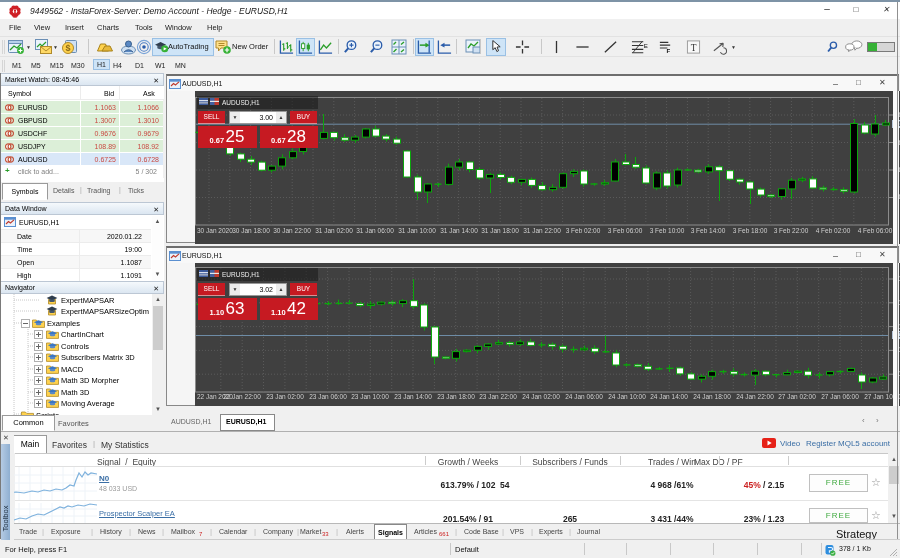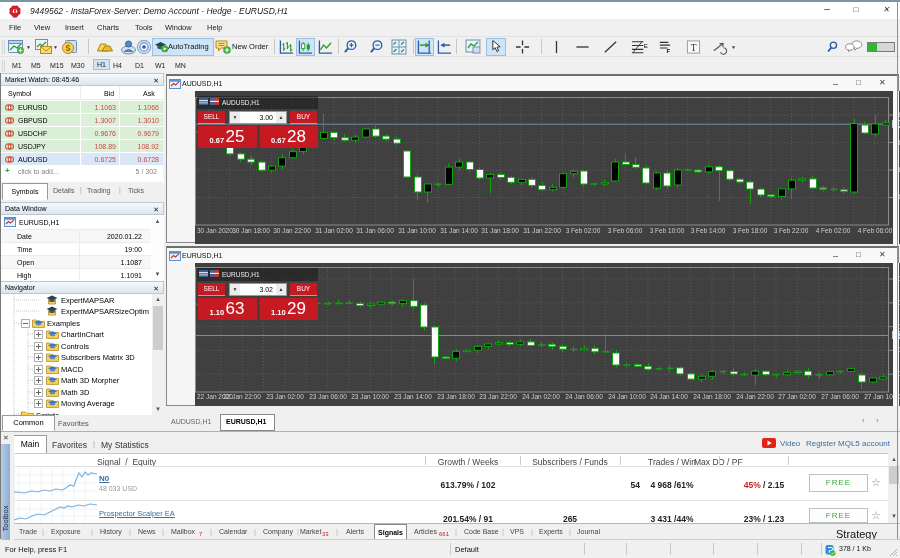--- a/index.html
+++ b/index.html
@@ -756,21 +756,21 @@
     <div class="abs" style="left:35px;top:21px;width:10px;height:11px;background:#ececec;font-size:5px;color:#333;text-align:center;line-height:11px">▼</div>
     <div class="abs" style="left:45px;top:21px;width:36px;height:11px;background:#fff;font-size:7px;color:#000;text-align:right;line-height:11px;padding-right:3px">3.02</div>
     <div class="abs" style="left:81px;top:21px;width:10px;height:11px;background:#ececec;font-size:5px;color:#333;text-align:center;line-height:11px">▲</div>
     <div class="ocw-btn" style="left:95px;top:20px;width:27px;height:13px;line-height:12px">BUY</div>
     <div class="ocw-big" style="left:2.5px;top:35px;width:59px;height:22px">
       <span class="abs" style="left:12px;top:10px;font-size:7.5px;font-weight:bold">1.10</span>
       <span class="abs" style="left:28px;top:1px;font-size:17px">63</span>
           </div>
     <div class="ocw-big" style="left:65px;top:35px;width:57.5px;height:22px">
       <span class="abs" style="left:11px;top:10px;font-size:7.5px;font-weight:bold">1.10</span>
-      <span class="abs" style="left:27px;top:1px;font-size:17px">29</span>
+      <span class="abs" style="left:27px;top:1px;font-size:17px">42</span>
           </div>
 
     </div>
     <div class="abs" style="left:726px;top:15px;width:6px;height:144px;background:#fafafa"></div>
   </div>
     </div>
   <div id="charttabs">
 <div class="abs" style="left:0;top:0px;width:735px;height:25px;background:#f0f0f0"></div>
 <span class="abs" style="left:6px;top:12px;font-size:7px;color:#666">AUDUSD,H1</span>
 <div class="abs" style="left:55px;top:8px;width:55px;height:17px;background:#fff;border:1px solid #888"></div>
@@ -811,21 +811,21 @@
 <path d="M11 0v33M22 0v33M33 0v33M44 0v33M55 0v33M66 0v33M77 0v33M0 8h89M0 16h89M0 24h89" stroke="#eef3f8" stroke-width="1"></path>
 <path d="M0 26 L8 25 L16 26 L24 24 L30 25 L36 23 L42 24 L48 22 L54 23 L58 21 L62 18 L66 19 L68 13 L71 6 L74 10 L77 5 L80 8 L83 6 L89 7" fill="none" stroke="#7fb2dd" stroke-width="1.2"></path>
 </svg>
       <svg class="abs" style="left:8px;top:71px" width="89" height="20" viewBox="0 0 89 20">
 <path d="M11 0v20M22 0v20M33 0v20M44 0v20M55 0v20M66 0v20M77 0v20M0 6h89M0 13h89" stroke="#eef3f8" stroke-width="1"></path>
 <path d="M0 18 L6 17 L12 15 L18 16 L24 13 L30 11 L36 12 L42 9 L48 6 L52 4 L56 5 L60 3 L64 4 L70 2 L76 3 L82 1 L89 2" fill="none" stroke="#7fb2dd" stroke-width="1.2"></path>
 </svg>
       <span class="abs link" style="left:99px;top:42px;font-size:8px;text-decoration:underline;font-weight:bold">N0</span>
       <span class="abs" style="left:99px;top:53px;font-size:7px;color:#9a9a9a">48 033 USD</span>
       <span class="abs" style="left:398px;top:48px;width:140px;text-align:center;font-size:8.5px;font-weight:bold;color:#222">613.79% / 102</span>
-      <span class="abs" style="left:500px;top:48px;width:140px;text-align:right;font-size:8.5px;font-weight:bold;color:#222">54</span>
+      <span class="abs" style="left:500px;top:48px;width:140px;text-align:left;font-size:8.5px;font-weight:bold;color:#222">54</span>
       <span class="abs" style="left:602px;top:48px;width:140px;text-align:center;font-size:8.5px;font-weight:bold;color:#222">4 968 /61%</span>
       <span class="abs" style="left:694px;top:48px;width:140px;text-align:center;font-size:8.5px;font-weight:bold;color:#222"><span style="color:#cc2222">45%</span> / 2.15</span>
       <div class="abs" style="left:809px;top:42px;width:59px;height:18px;background:#fdfdfd;border:1px solid #c0c0c0;text-align:center;line-height:16px;font-size:8px;color:#3faa3f;letter-spacing:1px">FREE</div>
       <span class="abs" style="left:871px;top:44px;font-size:11px;color:#999">☆</span>
       <div class="abs" style="left:15px;top:68px;width:873px;height:1px;background:#e4e4e4"></div>
       <span class="abs link" style="left:99px;top:77px;font-size:7.5px;text-decoration:underline">Prospector Scalper EA</span>
       <span class="abs" style="left:398px;top:82px;width:140px;text-align:center;font-size:8.5px;font-weight:bold;color:#222">201.54% / 91</span>
       <span class="abs" style="left:500px;top:82px;width:140px;text-align:center;font-size:8.5px;font-weight:bold;color:#222">265</span>
       <span class="abs" style="left:602px;top:82px;width:140px;text-align:center;font-size:8.5px;font-weight:bold;color:#222">3 431 /44%</span>
       <span class="abs" style="left:694px;top:82px;width:140px;text-align:center;font-size:8.5px;font-weight:bold;color:#222"><span style="color:#222">23%</span> / 1.23</span>

